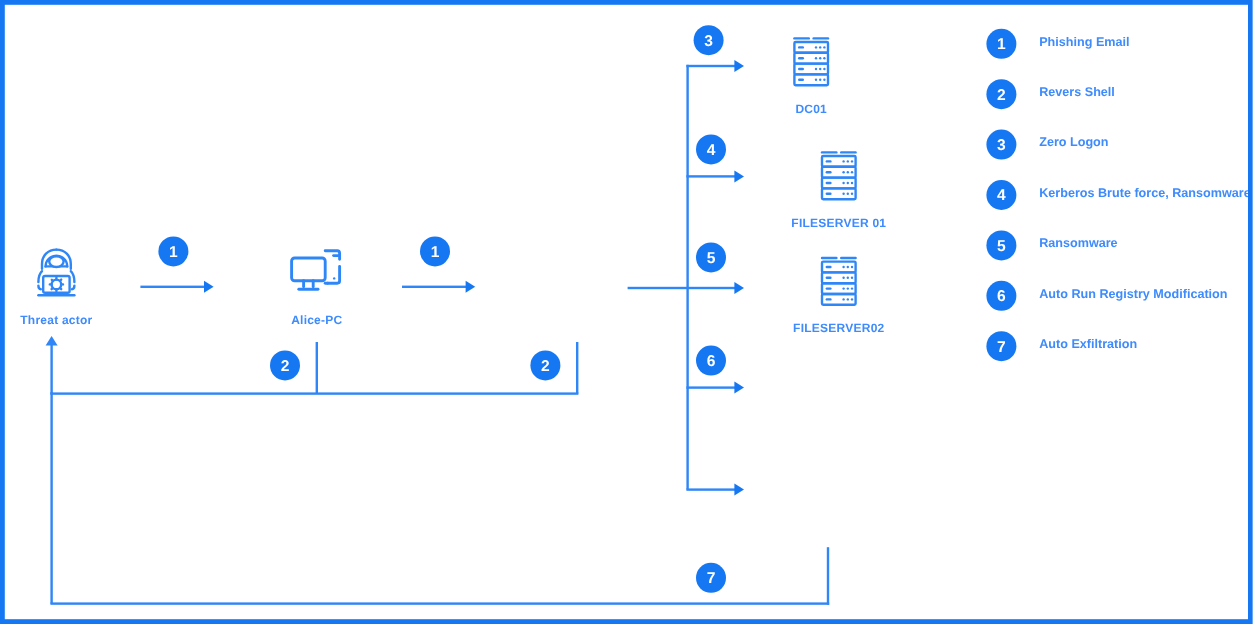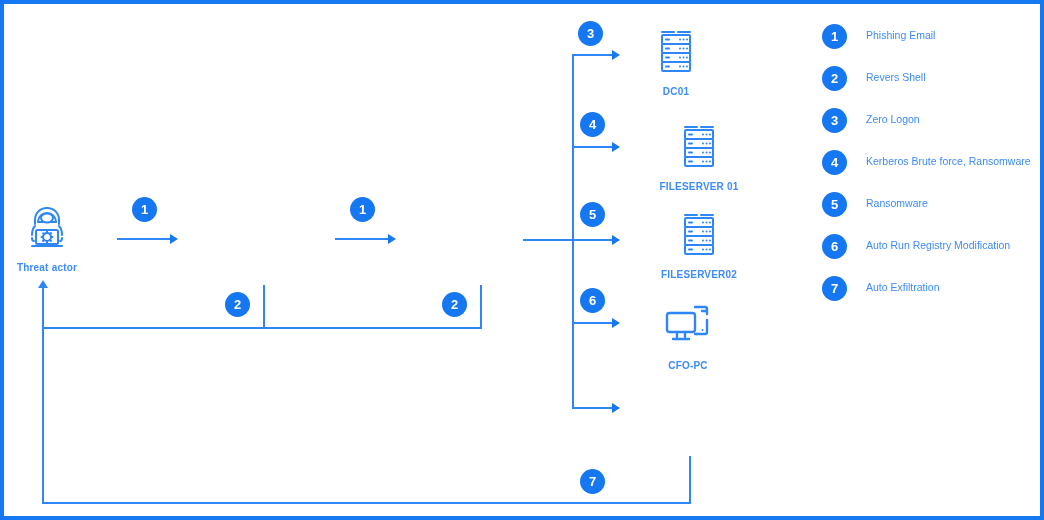--- a/index.html
+++ b/index.html
@@ -76,21 +76,21 @@
     height:42px;
   }
   .leg-badge{
     position:absolute;left:12px;top:0;
     width:25px;height:25px;border-radius:50%;
     background:#1677f2;color:#fff;
     font-size:13px;font-weight:bold;line-height:25px;text-align:center;
   }
   .leg-text{
     position:absolute;left:56px;top:5px;
-    font-size:10.5px;font-weight:normal;color:#3d8bfd;
+    font-size:10.5px;font-weight:bold;color:#3d8bfd;
     white-space:nowrap;
   }
 </style>
 </head>
 <body>
 
 <div id="canvas">
 
   <div class="node" style="left:-2px;top:198px;">
     <span class="glyph">
@@ -106,20 +106,36 @@
         <path d="M41 36c0 2-1 3-2 3"></path>
         <rect x="15" y="28" width="22" height="14" rx="1.5" fill="#ffffff"></rect>
         <circle cx="26" cy="35" r="4"></circle>
         <path d="M26 31v-1.5M26 39v1.5M22 35h-1.5M30 35h1.5M23.2 32.2l-1-1M29 38l1 1M29 32l1-1M23 38l-1 1"></path>
         <path d="M11 44h30"></path>
       </svg>
     </span>
     <span class="label">Threat actor</span>
   </div>
 
+  <div class="node" style="left:215px;top:198px;">
+    <span class="glyph">
+      <svg width="54" height="48" viewBox="0 0 54 48" fill="none" stroke="#2f86f6" stroke-width="2.4" stroke-linecap="round" stroke-linejoin="round">
+        <path d="M34 7h10a2 2 0 0 1 2 2v5"></path>
+        <path d="M46 20v12a2 2 0 0 1-2 2h-8"></path>
+        <path d="M36 34h-2"></path>
+        <path d="M41 11h4"></path>
+        <circle cx="41.5" cy="30" r="1" fill="#2f86f6" stroke="none"></circle>
+        <rect x="6" y="13" width="28" height="19" rx="2.5" fill="#ffffff"></rect>
+        <path d="M16 32v5"></path>
+          <path d="M24 32v5"></path>
+        <path d="M12 39h16"></path>
+      </svg>
+    </span>
+    <span class="label">Alice-PC</span>
+  </div>
 
 
   <div class="node" style="left:627px;top:22px;">
     <span class="glyph">
       <svg width="46" height="50" viewBox="0 0 46 50" fill="none" stroke="#2f86f6" stroke-width="2" stroke-linejoin="round">
         <path d="M9 6h12" stroke-linecap="round"></path>
         <path d="M25 6h12" stroke-linecap="round"></path>
         <rect x="9" y="9" width="28" height="9" rx="1"></rect>
         <rect x="9" y="18" width="28" height="9" rx="1"></rect>
         <rect x="9" y="27" width="28" height="9" rx="1"></rect>
@@ -204,36 +220,20 @@
             <circle cx="34" cy="31.5" r="1"></circle>
           <circle cx="27" cy="40.5" r="1"></circle>
             <circle cx="30.5" cy="40.5" r="1"></circle>
             <circle cx="34" cy="40.5" r="1"></circle>
         </g>
       </svg>
     </span>
     <span class="label">FILESERVER02</span>
   </div>
 
-  <div class="node" style="left:639px;top:296px;">
-    <span class="glyph">
-      <svg width="54" height="48" viewBox="0 0 54 48" fill="none" stroke="#2f86f6" stroke-width="2.4" stroke-linecap="round" stroke-linejoin="round">
-        <path d="M34 7h10a2 2 0 0 1 2 2v5"></path>
-        <path d="M46 20v12a2 2 0 0 1-2 2h-8"></path>
-        <path d="M36 34h-2"></path>
-        <path d="M41 11h4"></path>
-        <circle cx="41.5" cy="30" r="1" fill="#2f86f6" stroke="none"></circle>
-        <rect x="6" y="13" width="28" height="19" rx="2.5" fill="#ffffff"></rect>
-        <path d="M16 32v5"></path>
-          <path d="M24 32v5"></path>
-        <path d="M12 39h16"></path>
-      </svg>
-    </span>
-    <span class="label">CFO-PC</span>
-  </div>
 
 
   <div class="ln h" style="left:113px;top:234px;width:55px;"></div>
   <div class="arrow" style="left:166px;top:230px;"></div>
 
   <div class="ln h" style="left:331px;top:234px;width:55px;"></div>
   <div class="arrow" style="left:384px;top:230px;"></div>
 
   <div class="ln v" style="left:259px;top:281px;height:43px;"></div>
 

